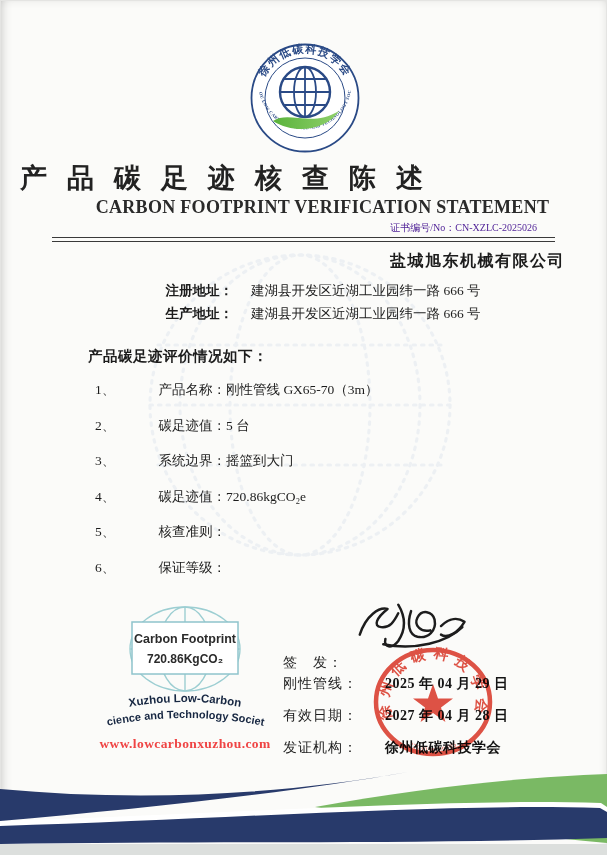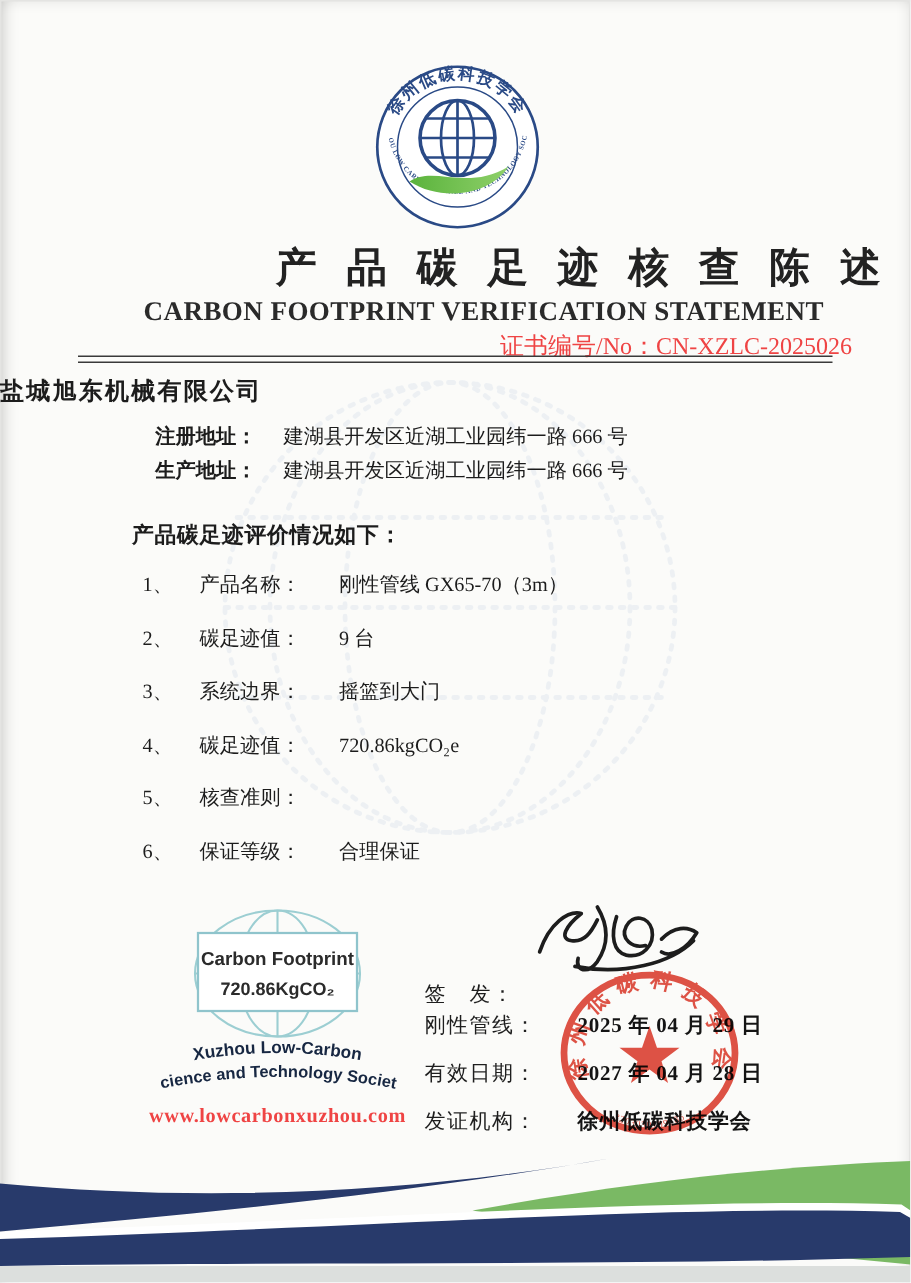--- a/index.html
+++ b/index.html
@@ -11,40 +11,40 @@
     box-shadow:inset 0 0 0 1px #e4e4e2,
                inset 10px 0 12px -10px rgba(0,0,0,.28),
                inset -8px 0 10px -8px rgba(0,0,0,.12),
                inset 0 8px 10px -8px rgba(0,0,0,.10);
   }
   .abs{position:absolute;}
   
   .watermark{left:130px;top:225px;opacity:.10;}
   
   .logo{left:243px;top:36px;}
-  .title-cn{left:0;top:160px;width:607px;text-align:right;
+  .title-cn{left:0;top:160px;width:607px;text-align:left;
     font-size:27px;font-weight:bold;letter-spacing:20px;text-indent:20px;color:#222;}
   .title-en{left:0;top:197px;width:607px;text-align:center;
     font-size:18px;font-weight:600;letter-spacing:.3px;color:#2a2a2a;padding-left:19px;}
-  .cert-line{right:39px;top:221px;font-size:16px;color:#ef4444;}
+  .cert-line{right:70px;top:221px;font-size:10px;color:#4c1d95;}
   .divider{left:52px;top:237px;width:503px;height:3px;
     border-top:1.7px solid #3a3a3a;border-bottom:1.7px solid #3a3a3a;}
   
-  .company{left:0;top:251px;width:565px;text-align:left;
+  .company{left:0;top:251px;width:565px;text-align:right;
     font-size:16px;font-weight:bold;letter-spacing:1.5px;}
   .addr-block{left:0;top:279px;width:607px;display:flex;flex-direction:column;align-items:center;}
   .addr-row{display:flex;gap:18px;line-height:23px;font-size:13.5px;width:400px;}
-  .addr-row .lbl{font-weight:600;white-space:nowrap;}
+  .addr-row .lbl{font-weight:600;white-space:nowrap;margin-left:62px;}
   .addr-row .val{white-space:nowrap;}
   
   .section-heading{left:88px;top:347px;font-size:14.5px;font-weight:bold;letter-spacing:.5px;}
   .items{left:0;top:380px;width:607px;}
   .item-row{display:flex;height:35.5px;align-items:flex-start;font-size:13.5px;line-height:20px;}
   .item-no{width:38px;margin-left:95px;}
-  .item-label{width:93px;}
+  .item-label{width:93px;text-align:right;}
   .item-value{flex:1;}
   
   .badge{left:100px;top:597px;}
   .website{left:62px;top:736px;width:246px;text-align:center;
     font-size:13.5px;font-weight:600;letter-spacing:.4px;color:#ef4444;}
   
   .issue-label{font-size:14px;letter-spacing:1px;color:#1e1e1e;}
   .issue-value{font-size:14px;font-weight:600;letter-spacing:.5px;color:#141414;}
   .sign-label{left:283px;top:622px;margin-top:32px;}
   .sig{left:350px;top:594px;}
@@ -119,40 +119,39 @@
   <div class="abs section-heading">产品碳足迹评价情况如下：</div>
   <div class="abs items">
     <div class="item-row">
       <span class="item-no">1、</span>
       <span class="item-label">产品名称：</span>
       <span class="item-value">刚性管线 GX65-70（3m）</span>
     </div>
     <div class="item-row">
       <span class="item-no">2、</span>
       <span class="item-label">碳足迹值：</span>
-      <span class="item-value">9 台</span>
+      <span class="item-value">5 台</span>
     </div>
     <div class="item-row">
       <span class="item-no">3、</span>
       <span class="item-label">系统边界：</span>
       <span class="item-value">摇篮到大门</span>
     </div>
     <div class="item-row">
       <span class="item-no">4、</span>
       <span class="item-label">碳足迹值：</span>
       <span class="item-value">720.86kgCO₂e</span>
     </div>
     <div class="item-row">
       <span class="item-no">5、</span>
       <span class="item-label">核查准则：</span>
     </div>
     <div class="item-row">
       <span class="item-no">6、</span>
       <span class="item-label">保证等级：</span>
-      <span class="item-value">合理保证</span>
     </div>
   </div>
 
   <svg class="abs badge" width="170" height="135" viewBox="0 0 170 135">
     <defs>
       <path id="socArc1" d="M 18,112 Q 85,98 152,112" fill="none"></path>
       <path id="socArc2" d="M 6,129 Q 85,113 164,129" fill="none"></path>
     </defs>
     <g fill="none" stroke="#9cced2" stroke-width="1.4">
       <ellipse cx="85" cy="52" rx="55" ry="42"></ellipse>

